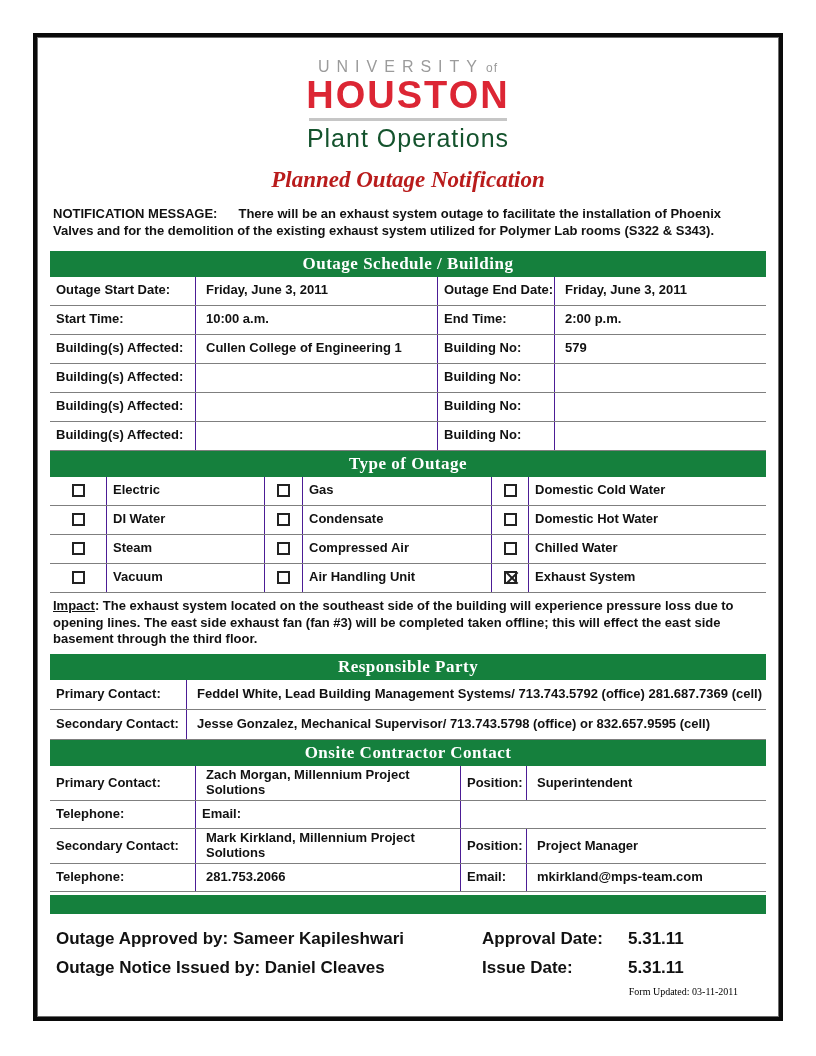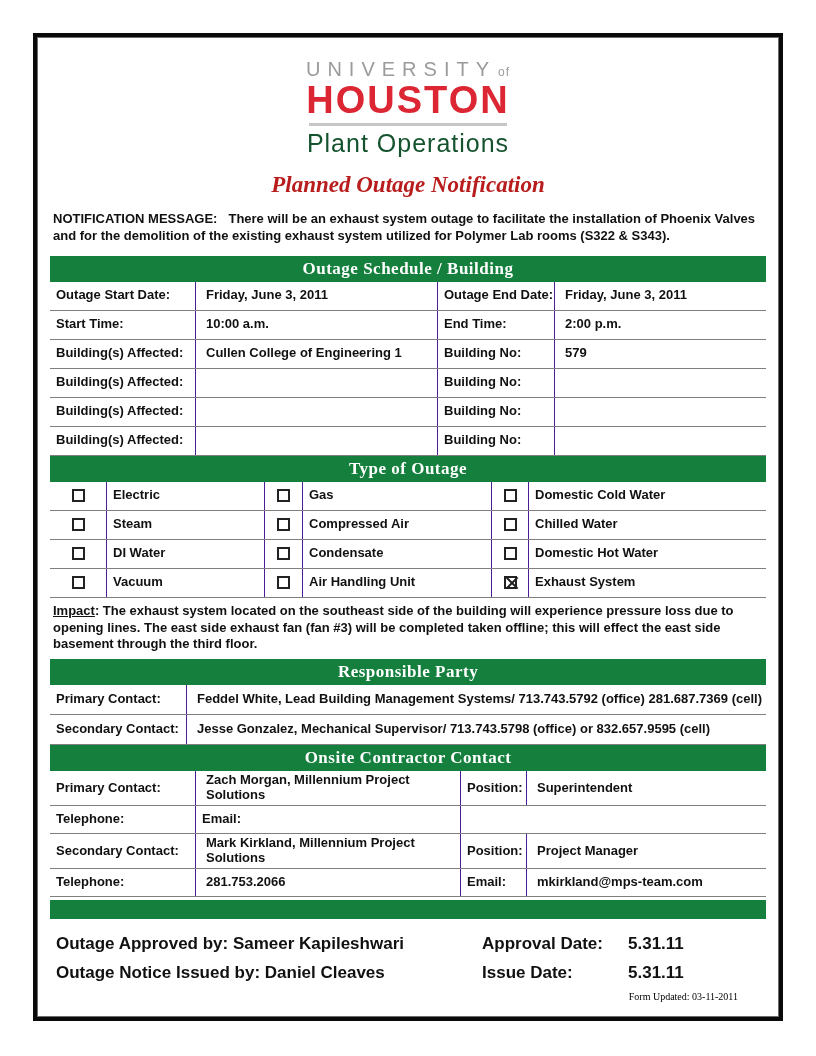--- a/index.html
+++ b/index.html
@@ -13,30 +13,30 @@
   }
   .page-inner {
     width: 100%; height: 100%;
     border: 1px solid #6e6e6e;
     padding: 8px 12px 0 12px;
     overflow: hidden;
   }
 
   
   .logo-block { text-align: center; margin-top: 12px; }
-  .logo-university { font-size: 20px; color: #9b9b9b; letter-spacing: 7px; }
+  .logo-university { font-size: 16px; color: #9b9b9b; letter-spacing: 7px; }
   .logo-of { font-size: 12px; color: #9b9b9b; letter-spacing: 1px; margin-left: 2px; }
   .logo-houston { font-size: 38px; font-weight: bold; color: #dc2634; letter-spacing: 2px; line-height: 1.05; }
   .logo-rule { width: 198px; height: 3px; background: #c6c6c6; margin: 2px auto 3px auto; }
   .logo-subtitle { font-size: 25px; color: #14532d; letter-spacing: 1px; }
 
   .doc-title { text-align: center; margin-top: 14px; font-family: "Liberation Serif", serif; font-weight: bold; font-size: 23px; color: #b91c1c; font-style: italic; }
 
   .notif-msg { margin-top: 13px; padding: 0 3px; font-size: 13px; font-weight: bold; line-height: 1.3; }
-  .notif-label { margin-right: 11px; }
+  .notif-label { margin-right: 21px; }
 
   
   .bar {
     height: 26px; background: #15803d; color: #fff;
     display: flex; align-items: center; justify-content: center;
     font-family: "Liberation Serif", serif; font-weight: bold; font-size: 17px;
     letter-spacing: .5px;
   }
   .bar-schedule { margin-top: 11px; }
   .bar-empty { height: 19px; margin-top: 3px; }
@@ -151,43 +151,43 @@
       <div class="cell lbl vline">Gas</div>
       <div class="cbcell vline">
             <div class="cb"></div>
           </div>
       <div class="cell lbl">Domestic Cold Water</div>
     </div>
     <div class="trow check-row">
       <div class="cbcell vline">
             <div class="cb"></div>
           </div>
+      <div class="cell lbl vline">DI Water</div>
+      <div class="cbcell vline">
+            <div class="cb"></div>
+          </div>
+      <div class="cell lbl vline">Condensate</div>
+      <div class="cbcell vline">
+            <div class="cb"></div>
+          </div>
+      <div class="cell lbl">Domestic Hot Water</div>
+    </div>
+    <div class="trow check-row">
+      <div class="cbcell vline">
+            <div class="cb"></div>
+          </div>
       <div class="cell lbl vline">Steam</div>
       <div class="cbcell vline">
             <div class="cb"></div>
           </div>
       <div class="cell lbl vline">Compressed Air</div>
       <div class="cbcell vline">
             <div class="cb"></div>
           </div>
       <div class="cell lbl">Chilled Water</div>
-    </div>
-    <div class="trow check-row">
-      <div class="cbcell vline">
-            <div class="cb"></div>
-          </div>
-      <div class="cell lbl vline">DI Water</div>
-      <div class="cbcell vline">
-            <div class="cb"></div>
-          </div>
-      <div class="cell lbl vline">Condensate</div>
-      <div class="cbcell vline">
-            <div class="cb"></div>
-          </div>
-      <div class="cell lbl">Domestic Hot Water</div>
     </div>
     <div class="trow check-row">
       <div class="cbcell vline">
             <div class="cb"></div>
           </div>
       <div class="cell lbl vline">Vacuum</div>
       <div class="cbcell vline">
             <div class="cb"></div>
           </div>
       <div class="cell lbl vline">Air Handling Unit</div>

